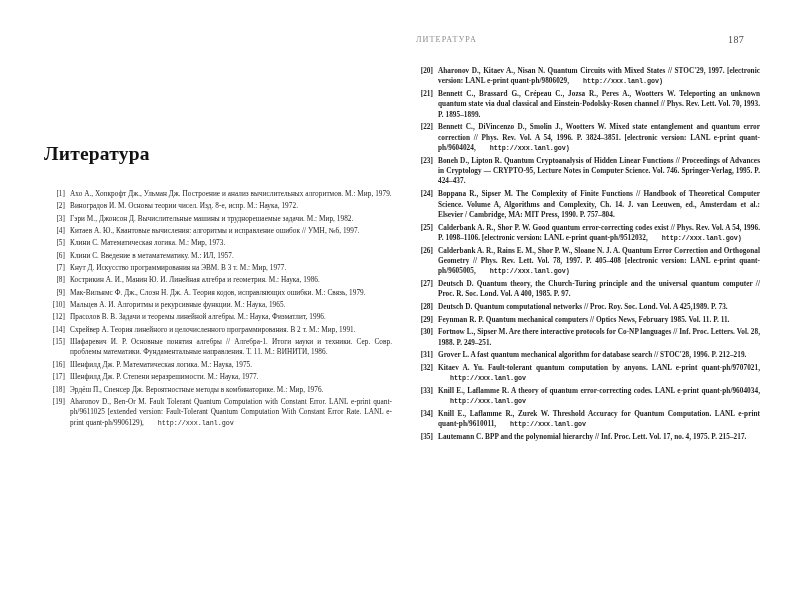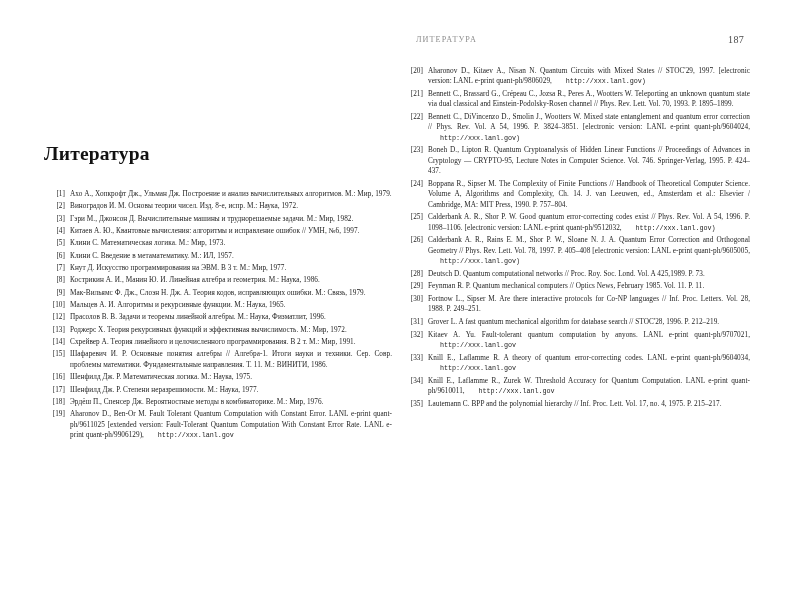--- a/index.html
+++ b/index.html
@@ -37,21 +37,21 @@
     font-weight:bold;
     font-size:19.5px;
     letter-spacing:.2px;
     color:#121212;
     position:absolute;
     top:143px; left:44px;
   }
 
   .biblist { position:absolute; width:348px; }
   .biblist-left  { top:189px; left:44px;  }
-  .biblist-right { top:66px;  left:402px; }
+  .biblist-right { top:66px;  left:412px;font-weight:bold; }
 
   .bibitem {
     position:relative;
     padding-left:26px;
     margin-bottom:2.0px;
     font-size:7.25px;
     line-height:10.35px;
     text-align:justify;
     text-justify:inter-word;
     color:#242424;
@@ -127,24 +127,20 @@
       </div>
       <div class="bibitem">
         <span class="num">[10]</span>
         <span class="txt">Мальцев А. И. Алгоритмы и рекурсивные функции. М.: Наука, 1965.</span>
       </div>
       <div class="bibitem">
         <span class="num">[12]</span>
         <span class="txt">Прасолов В. В. Задачи и теоремы линейной алгебры. М.: Наука, Физматлит, 1996.</span>
       </div>
       <div class="bibitem">
-        <span class="num">[13]</span>
-        <span class="txt">Роджерс Х. Теория рекурсивных функций и эффективная вычислимость. М.: Мир, 1972.</span>
-      </div>
-      <div class="bibitem">
         <span class="num">[14]</span>
         <span class="txt">Схрейвер А. Теория линейного и целочисленного программирования. В 2 т. М.: Мир, 1991.</span>
       </div>
       <div class="bibitem">
         <span class="num">[15]</span>
         <span class="txt">Шафаревич И. Р. Основные понятия алгебры // Алгебра-1. Итоги науки и техники. Сер. Совр. проблемы математики. Фундаментальные направления. Т. 11. М.: ВИНИТИ, 1986.</span>
       </div>
       <div class="bibitem">
         <span class="num">[16]</span>
         <span class="txt">Шенфилд Дж. Р. Математическая логика. М.: Наука, 1975.</span>
@@ -185,20 +181,24 @@
       </div>
       <div class="bibitem">
         <span class="num">[25]</span>
         <span class="txt">Calderbank A. R., Shor P. W. Good quantum error-correcting codes exist // Phys. Rev. Vol. A 54, 1996. P. 1098–1106. [electronic version: LANL e-print quant-ph/9512032, <span class="mono">http://xxx.lanl.gov)</span></span>
       </div>
       <div class="bibitem">
         <span class="num">[26]</span>
         <span class="txt">Calderbank A. R., Rains E. M., Shor P. W., Sloane N. J. A. Quantum Error Correction and Orthogonal Geometry // Phys. Rev. Lett. Vol. 78, 1997. P. 405–408 [electronic version: LANL e-print quant-ph/9605005, <span class="mono">http://xxx.lanl.gov)</span></span>
       </div>
       <div class="bibitem">
+        <span class="num">[27]</span>
+        <span class="txt">Deutsch D. Quantum theory, the Church-Turing principle and the universal quantum computer // Proc. R. Soc. Lond. Vol. A 400, 1985. P. 97.</span>
+      </div>
+      <div class="bibitem">
         <span class="num">[28]</span>
         <span class="txt">Deutsch D. Quantum computational networks // Proc. Roy. Soc. Lond. Vol. A 425,1989. P. 73.</span>
       </div>
       <div class="bibitem">
         <span class="num">[29]</span>
         <span class="txt">Feynman R. P. Quantum mechanical computers // Optics News, February 1985. Vol. 11. P. 11.</span>
       </div>
       <div class="bibitem">
         <span class="num">[30]</span>
         <span class="txt">Fortnow L., Sipser M. Are there interactive protocols for Co-NP languages // Inf. Proc. Letters. Vol. 28, 1988. P. 249–251.</span>

